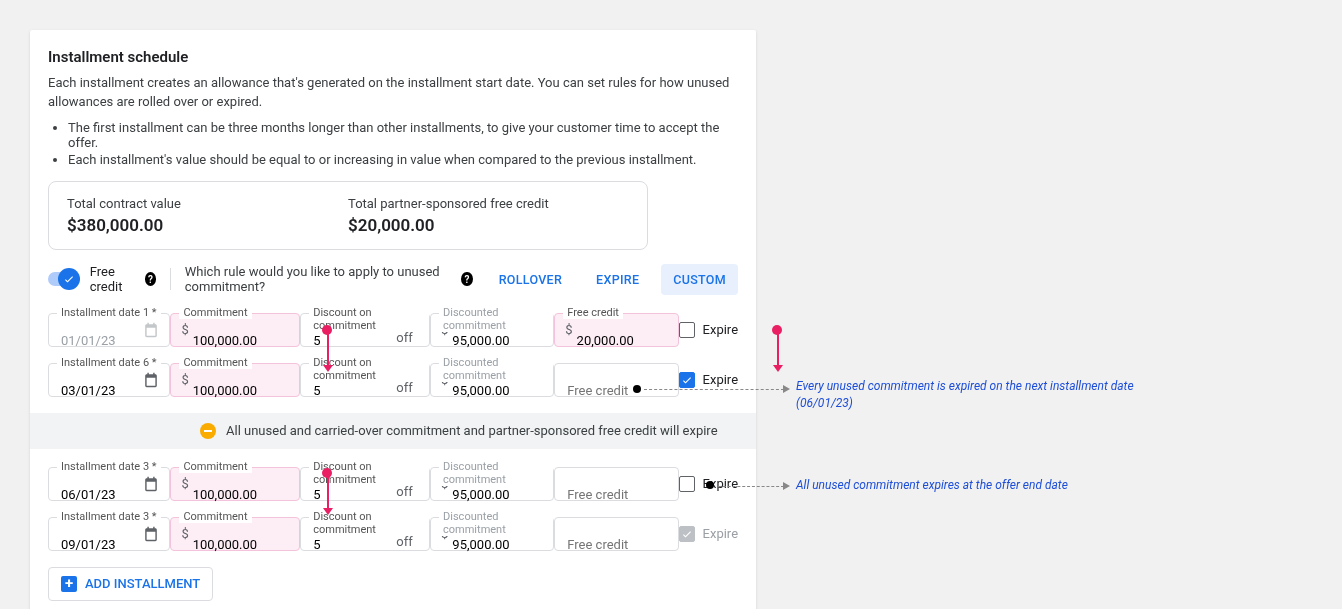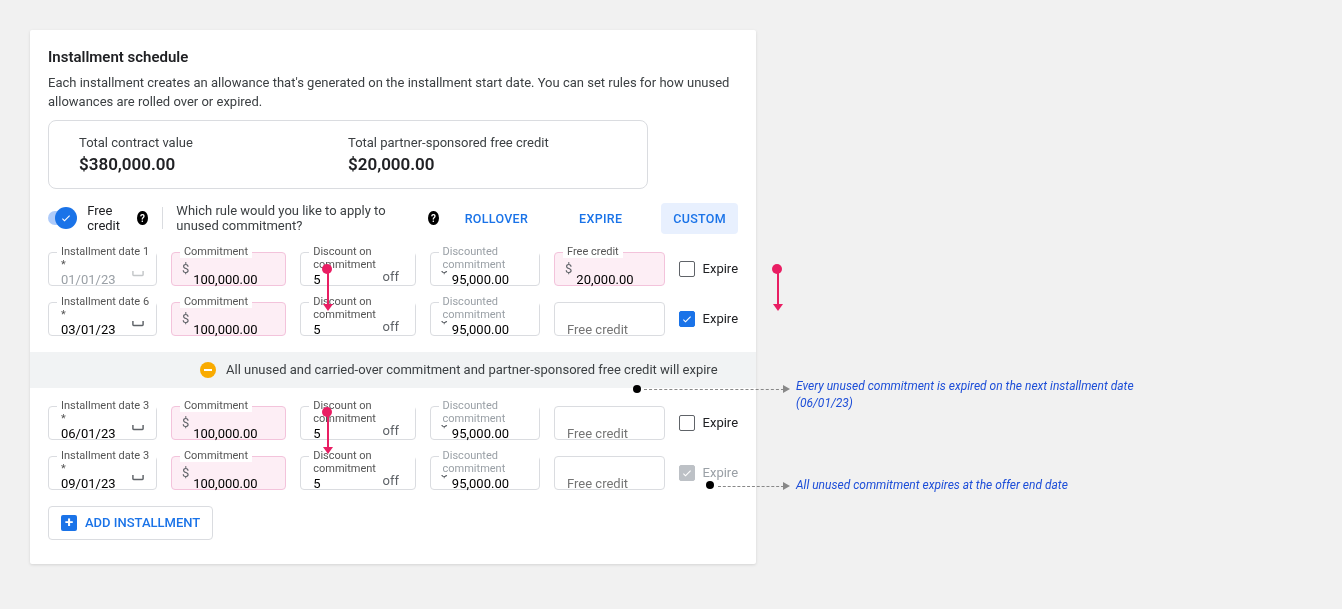--- a/index.html
+++ b/index.html
@@ -26,34 +26,34 @@
   }
   .card-title {
     font-size: 15px;
     font-weight: 600;
     margin-bottom: 8px;
   }
   .card-desc {
     font-size: 13px;
     color: #3c4043;
     line-height: 1.45;
-    margin-bottom: 8px;
+    margin-bottom: 0;
   }
   ul.bullets {
     margin: 8px 0 14px 0;
     padding-left: 20px;
     color: #3c4043;
   }
   ul.bullets li { margin-bottom: 2px; }
 
   .totals-box {
     border: 1px solid #dadce0;
     border-radius: 8px;
     display: flex;
-    padding: 14px 30px;
+    padding: 14px 18px;
     margin-bottom: 14px;
     max-width: 600px;
   }
   .totals-box > div { flex: 1; }
   .tot-label { font-size: 13px; color: #3c4043; margin-bottom: 4px; }
   .tot-value { font-size: 17px; font-weight: 600; }
 
   .rule-bar {
     display: flex;
     align-items: center;
@@ -77,36 +77,35 @@
   }
   .toggle .knob svg { width: 12px; height: 12px; fill:#fff; }
   .fc-label { display:flex; align-items:center; gap:6px; font-size:13px; }
   .help-icon {
     width:14px; height:14px; border-radius:50%;
     background:#000; color:#fff; font-size:10px; display:inline-flex;
     align-items:center; justify-content:center; font-weight:600;
   }
   .vdiv { width:1px; height:22px; background:#dadce0; }
   .rule-q { display:flex; align-items:center; font-size:13px; color:#3c4043; }
-  .pill-group { display:flex; gap:27px; align-items:center; margin-left:auto; }
+  .pill-group { display:flex; gap:10px; align-items:center; margin-left:auto; }
   .pill {
     color: #1a73e8;
     font-size: 12.5px;
     font-weight: 500;
     padding: 8px 12px;
     cursor: pointer;
     border-radius: 4px;
     letter-spacing: 0.3px;
   }
   .pill.active { background: #e8f0fe; }
 
   .rows { position:relative; }
   .row {
     display: flex;
-    gap: 14px;
     align-items: center;
     margin-bottom: 16px;
   }
   .field {
     position: relative;
     border: 1px solid #dadce0;
     border-radius: 4px;
     height: 34px;
     display: flex;
     align-items: center;
@@ -218,20 +217,24 @@
     border-left:7px solid #888;
   }
 </style>
 </head>
 <body>
 
 <div class="container">
   <div class="card">
     <div class="card-title">Installment schedule</div>
     <div class="card-desc">Each installment creates an allowance that's generated on the installment start date. You can set rules for how unused allowances are rolled over or expired.</div>
+    <ul class="bullets">
+      <li>The first installment can be three months longer than other installments, to give your customer time to accept the offer.</li>
+      <li>Each installment's value should be equal to or increasing in value when compared to the previous installment.</li>
+    </ul>
 
     <div class="totals-box">
       <div>
         <div class="tot-label">Total contract value</div>
         <div class="tot-value">$380,000.00</div>
       </div>
       <div>
         <div class="tot-label">Total partner-sponsored free credit</div>
         <div class="tot-value">$20,000.00</div>
       </div>

